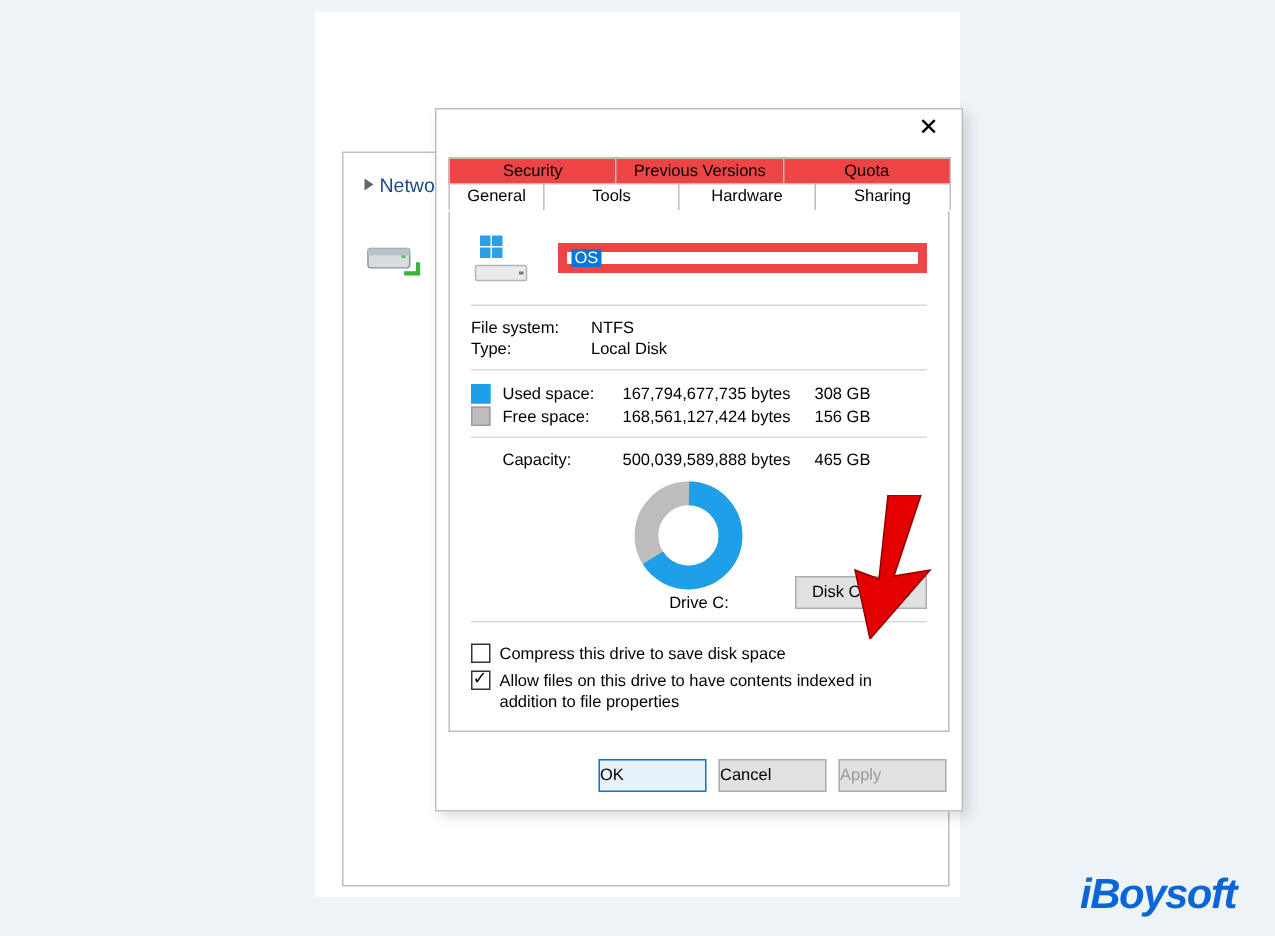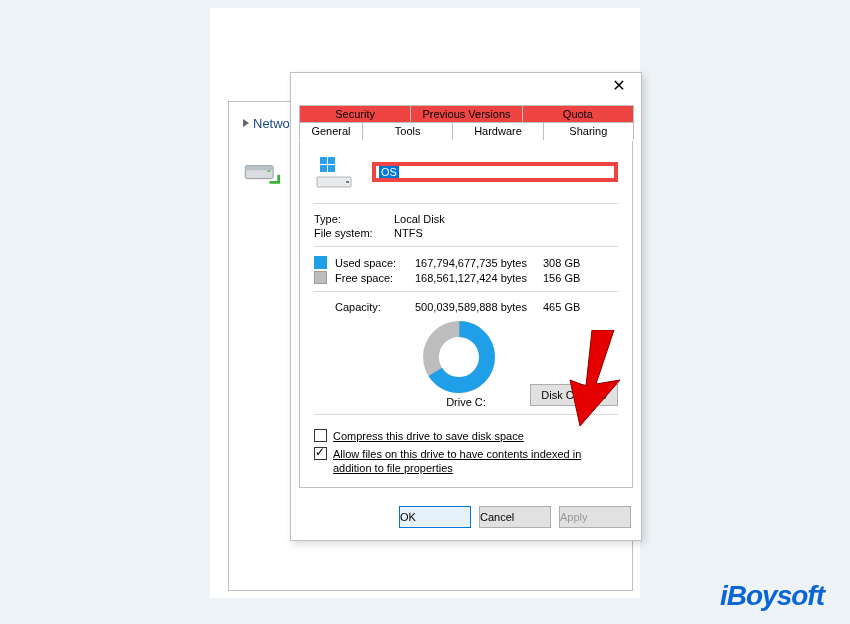--- a/index.html
+++ b/index.html
@@ -102,21 +102,21 @@
   }
   .row-name { display:flex; align-items:center; margin-bottom:14px;}
   .drive-glyph {
     width: 40px; height: 34px;
     margin-right: 18px;
     flex-shrink:0;
   }
   .drive-glyph svg{width:100%;height:100%}
   .name-input {
     flex:1;
-    border:4px solid #ef4444;
+    border:6px solid #ef4444;
     height:20px;
     padding:1px 3px;
     font-size:11px;
     display:flex;
     align-items:center;
   }
   .name-input span{
     background:#0078d7;
     color:#fff;
     padding:0 2px;
@@ -151,21 +151,21 @@
   .cleanup-btn{
     position:absolute;
     right:0; bottom:2px;
     width:88px; height:22px;
     background:#e1e1e1;
     border:1px solid #adadad;
     font-size:11px;
     text-align:center;
     line-height:20px;
   }
-  .opts { margin-top:12px;text-decoration:underline; }
+  .opts { margin-top:12px; }
   .opt{
     display:flex; align-items:flex-start; font-size:11px; padding:2px 0;
   }
   .cb{
     width:13px;height:13px;border:1px solid #333;flex-shrink:0;margin-right:6px;background:#fff;
     position:relative;
   }
   .cb.checked::after{
     content:"✓"; position:absolute; left:0; top:-3px; font-size:12px;
   }
@@ -248,26 +248,26 @@
         </svg>
       </div>
       <div class="name-input">
         <span>OS</span>
       </div>
     </div>
 
     <hr class="sep">
 
     <div class="kv">
+      <div class="k">File system:</div>
+      <div>NTFS</div>
+    </div>
+    <div class="kv">
       <div class="k">Type:</div>
       <div>Local Disk</div>
-    </div>
-    <div class="kv">
-      <div class="k">File system:</div>
-      <div>NTFS</div>
     </div>
 
     <hr class="sep">
 
     <div class="space-row">
       <div class="sq blue"></div>
       <div class="lbl">Used space:</div>
       <div class="bytes">167,794,677,735 bytes</div>
       <div class="gb">308 GB</div>
     </div>

